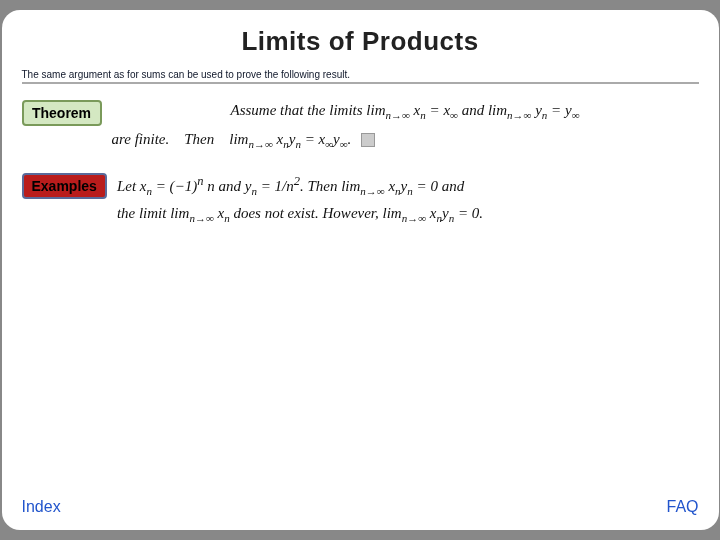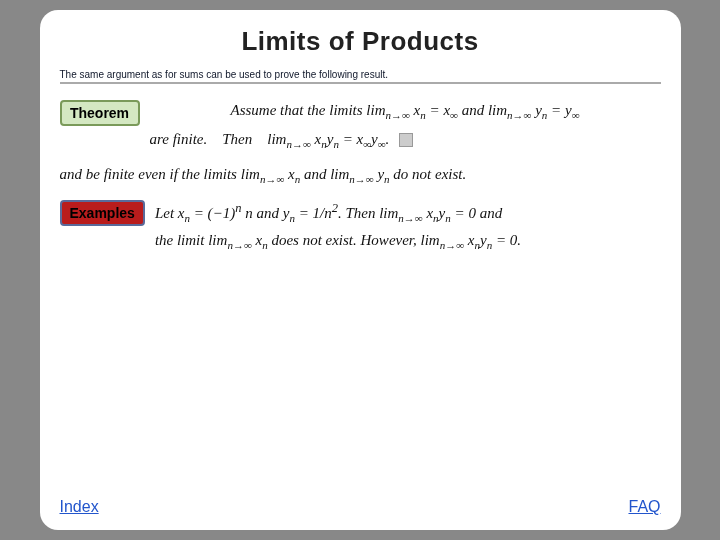--- a/index.html
+++ b/index.html
@@ -8,21 +8,21 @@
       width: 720px;
       height: 540px;
       background: #888;
       display: flex;
       align-items: center;
       justify-content: center;
       font-family: Arial, sans-serif;
     }
 
     .card {
-      width: 641px;
+      width: 717px;
       height: 520px;
       background: #fff;
       border-radius: 18px;
       padding: 16px 20px 14px 20px;
       display: flex;
       flex-direction: column;
       position: relative;
     }
 
     .title {
@@ -107,21 +107,20 @@
       display: flex;
       justify-content: space-between;
       align-items: center;
       margin-top: 10px;
       padding-top: 6px;
     }
 
     .footer-link {
       font-size: 16px;
       color: #2255cc;
-      text-decoration: underline;
       cursor: pointer;
     }
 
     .small-square {
       width: 14px;
       height: 14px;
       background: #ccc;
       border: 1px solid #999;
       display: inline-block;
       margin-left: 6px;
@@ -177,27 +176,20 @@
         <div class="theorem-line2">
           are finite. &nbsp;&nbsp; Then &nbsp;&nbsp;
           <span class="lim-notation">lim<sub>n→∞</sub> x<sub>n</sub>y<sub>n</sub> = x<sub>∞</sub>y<sub>∞</sub>.</span>
           <span class="small-square"></span>
         </div>
       </div>
     </div>
 
     <div class="section-row section-block">
       <div class="section-content math-block">
-        <div>
-          and be finite even if the limits
-          <span class="lim-notation">lim<sub>n→∞</sub> x<sub>n</sub></span>
-          and
-          <span class="lim-notation">lim<sub>n→∞</sub> y<sub>n</sub></span>
-          do not exist.
-        </div>
       </div>
     </div>
 
     <div class="section-row section-block">
       <div class="badge examples">Examples</div>
       <div class="section-content math-block">
         <div>
           Let <span class="lim-notation">x<sub>n</sub> = (−1)<sup>n</sup> n</span>
           and
           <span class="lim-notation">y<sub>n</sub> = 1/n<sup>2</sup></span>.

